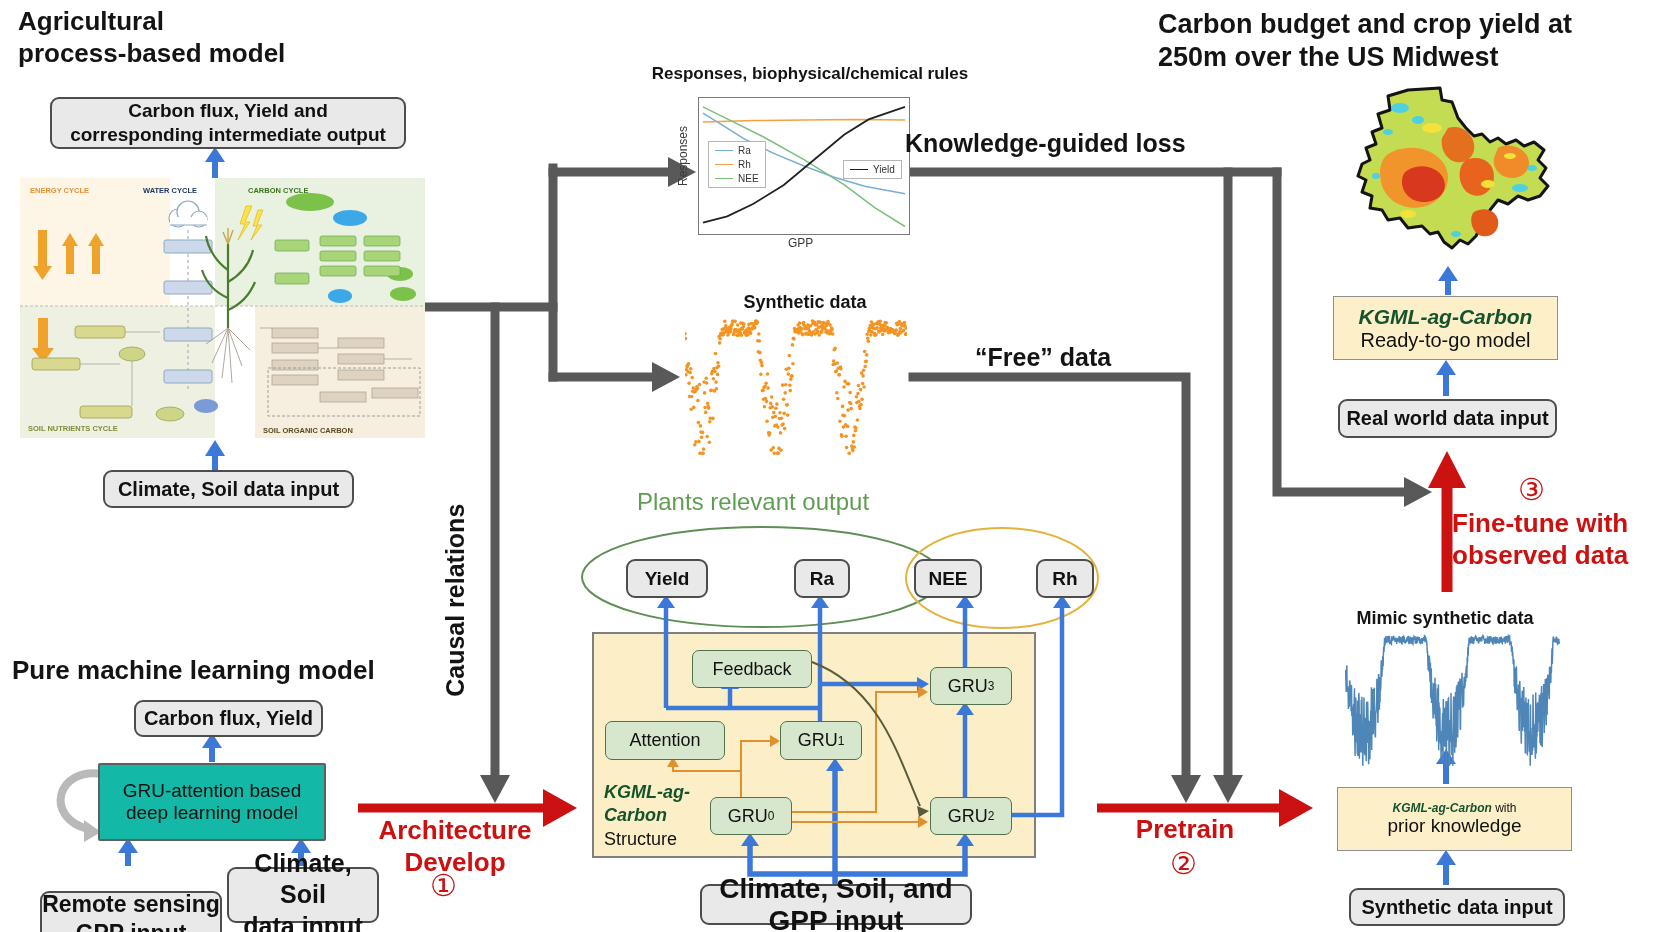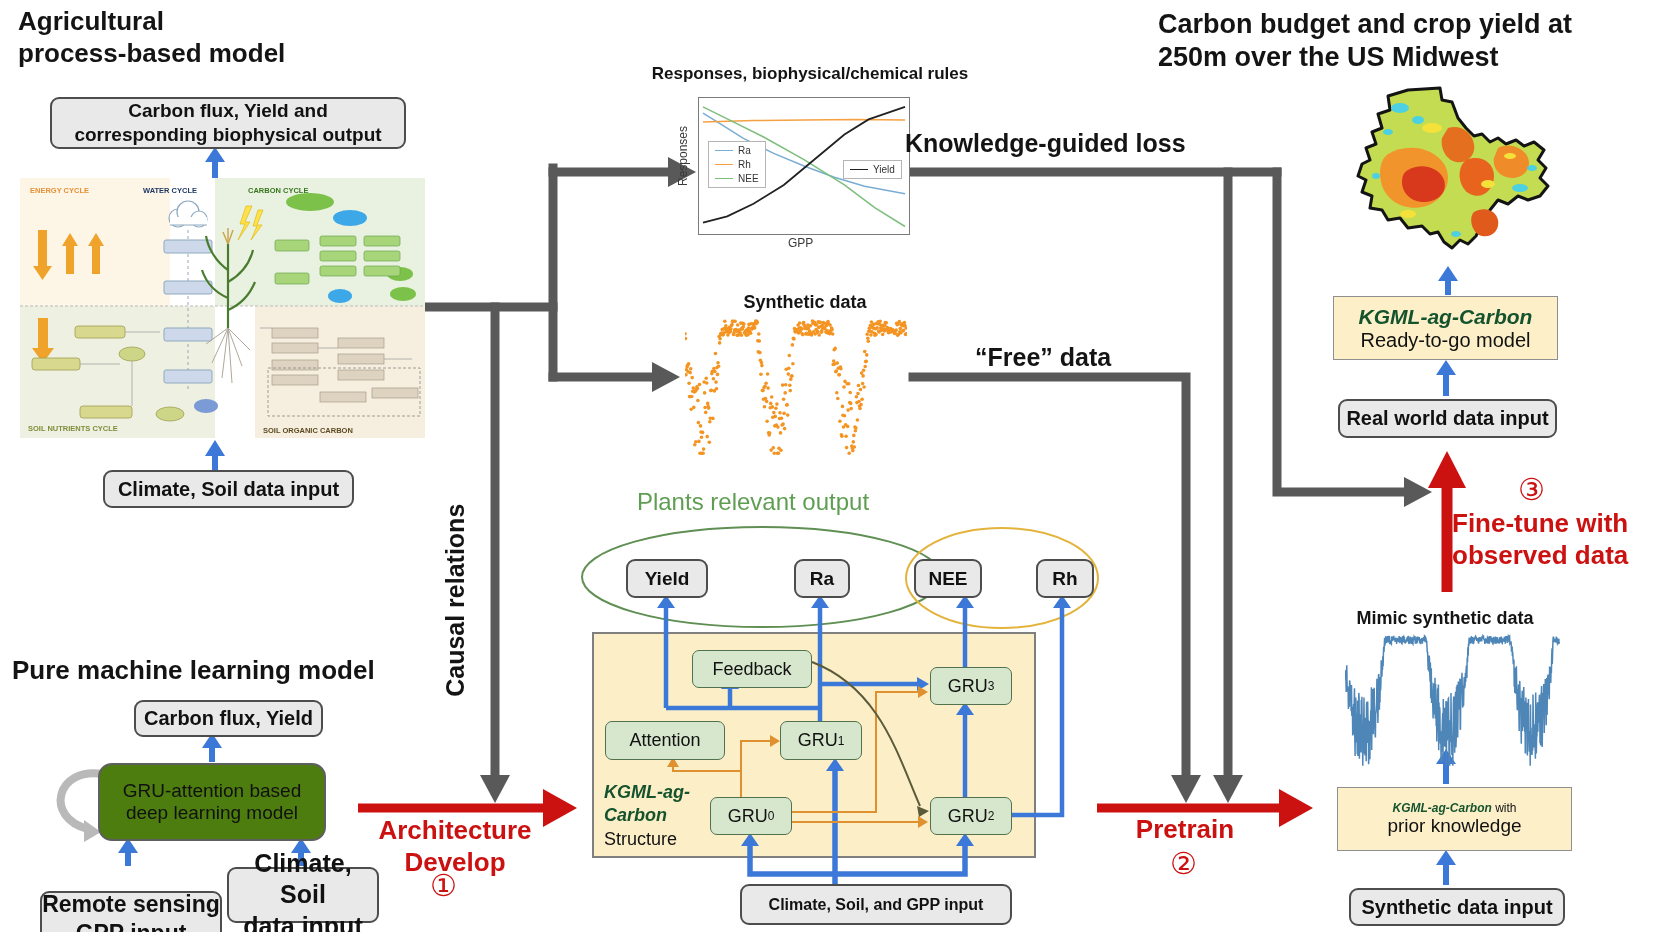--- a/index.html
+++ b/index.html
@@ -133,21 +133,21 @@
     <polygon points="929,811 917,806 919,817" fill="#5b5b3a"></polygon>
 
     <path d="M103,774 C56,766 44,818 88,829" stroke="#b9b9b9" stroke-width="8" fill="none"></path>
     <polygon points="101,832 84,820 84,842" fill="#b9b9b9"></polygon>
   </svg>
 
   <div class="abs hd ml lbl" style="left:18px;top:6px;font-size:26px;">Agricultural
 process-based model</div>
 
   <div class="abs gbox ml" style="left:50px;top:97px;width:352px;height:48px;font-size:19px;line-height:1.25;">Carbon flux, Yield and
-corresponding biophysical output</div>
+corresponding intermediate output</div>
 
   <svg class="abs svgpanel" style="left:20px;top:178px;" width="405" height="260" viewBox="0 0 405 260">
     <rect x="0" y="0" width="150" height="128" fill="#fdf5e6"></rect>
     <rect x="150" y="0" width="45" height="128" fill="#ffffff"></rect>
     <rect x="195" y="0" width="210" height="128" fill="#e9f1e1"></rect>
     <rect x="0" y="128" width="195" height="132" fill="#eef0e1"></rect>
     <rect x="195" y="128" width="40" height="132" fill="#ffffff"></rect>
     <rect x="235" y="128" width="170" height="132" fill="#f6eede"></rect>
     <line x1="0" y1="128" x2="405" y2="128" stroke="#bbb" stroke-width="1" stroke-dasharray="3,2"></line>
 
@@ -764,21 +764,21 @@
     </div>
   <div class="abs greenblk" style="left:930px;top:667px;width:80px;height:36px;">
       <span>GRU</span>
       <sub style="font-size:12px;">3</sub>
     </div>
 
   <div class="abs redital ml lbl" style="left:604px;top:781px;font-size:18px;line-height:1.25;">KGML-ag-
 Carbon</div>
   <div class="abs lbl" style="left:604px;top:829px;font-size:18px;">Structure</div>
 
-  <div class="abs gbox" style="left:700px;top:884px;width:268px;height:37px;font-size:16px;margin-left:40px;">Climate, Soil, and GPP input</div>
+  <div class="abs gbox" style="left:700px;top:884px;width:268px;height:37px;font-size:28px;">Climate, Soil, and GPP input</div>
 
   <div class="abs hd ml lbl" style="left:1158px;top:8px;width:470px;font-size:27px;">Carbon budget and crop yield at
 250m over the US Midwest</div>
 
   <svg class="abs svgpanel" style="left:1348px;top:84px;" width="222" height="188" viewBox="0 0 222 188">
     <path d="M60,6 L92,4 L94,16 L104,18 L110,34 L118,44 L126,52 L134,50 L142,58 L150,54 L158,60 L168,56 L176,62 L186,58 L196,66 L190,76 L198,84 L192,94 L200,102 L192,112 L180,116 L170,112 L160,120 L150,116 L142,126 L134,140 L128,152 L120,160 L112,156 L104,164 L96,158 L90,148 L82,150 L74,142 L60,144 L52,134 L40,136 L34,126 L22,124 L24,112 L14,108 L18,96 L10,92 L14,80 L22,76 L18,64 L28,60 L24,48 L34,44 L30,30 L42,26 L40,12 Z" fill="#c3dc52" stroke="#141414" stroke-width="3" stroke-linejoin="round"></path>
     <path d="M40,70 C60,58 86,64 96,80 C106,96 96,116 78,122 C58,128 40,118 34,102 C30,88 32,76 40,70 Z" fill="#f2942c"></path>
     <path d="M60,86 C74,78 92,84 96,96 C100,108 90,118 76,118 C62,118 54,108 54,98 C54,92 56,88 60,86 Z" fill="#d8391d"></path>
     <path d="M100,44 C112,40 124,48 126,60 C128,72 118,80 108,78 C98,76 92,64 94,54 Z" fill="#e4701f"></path>
     <path d="M118,76 C132,70 146,78 146,92 C146,106 134,116 122,110 C110,104 108,84 118,76 Z" fill="#e8641e"></path>
@@ -815,20 +815,20 @@
 
   <div class="abs ybox" style="left:1337px;top:787px;width:233px;height:62px;">
     <span style="font-size:12px;"><span class="redital">KGML-ag-Carbon</span><span> with</span></span>
     <span style="font-size:19px;">prior knowledge</span>
   </div>
 
   <div class="abs gbox" style="left:1349px;top:888px;width:212px;height:34px;font-size:20px;">Synthetic data input</div>
 
   <div class="abs hd lbl" style="left:12px;top:655px;font-size:26px;">Pure machine learning model</div>
   <div class="abs gbox" style="left:118px;top:700px;width:185px;height:33px;font-size:20px;margin-left:16px;">Carbon flux, Yield</div>
-  <div class="abs ml" style="left:98px;top:763px;width:224px;height:74px;background:#4d7c0f;border:2px solid #5f5f5f;border-radius:14px;display:flex;align-items:center;justify-content:center;text-align:center;font-size:19px;z-index:3;">GRU-attention based
+  <div class="abs ml" style="left:98px;top:763px;width:224px;height:74px;background:#14b8a6;border:2px solid #5f5f5f;border-radius:2px;display:flex;align-items:center;justify-content:center;text-align:center;font-size:19px;z-index:3;">GRU-attention based
 deep learning model</div>
   <div class="abs gbox ml" style="left:40px;top:867px;width:178px;height:52px;font-size:23px;line-height:1.25;margin-top:24px;">Remote sensing
 GPP input</div>
   <div class="abs gbox ml" style="left:227px;top:867px;width:148px;height:52px;font-size:25px;line-height:1.25;">Climate, Soil
 data input</div>
 
 </div>
 
 </body></html>

